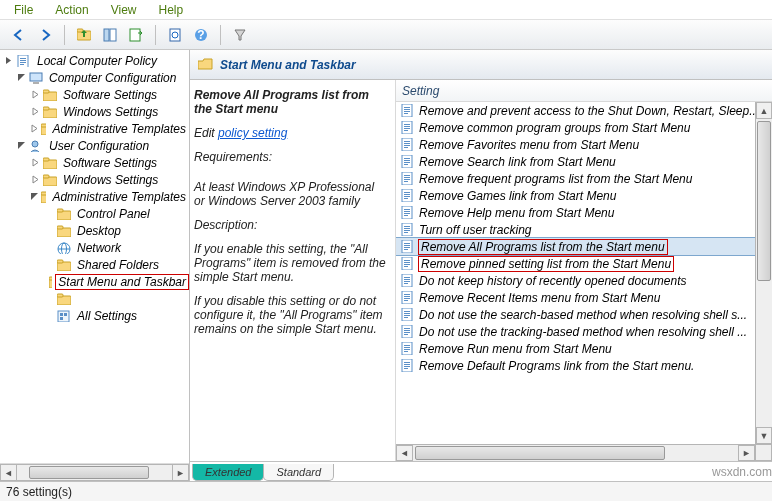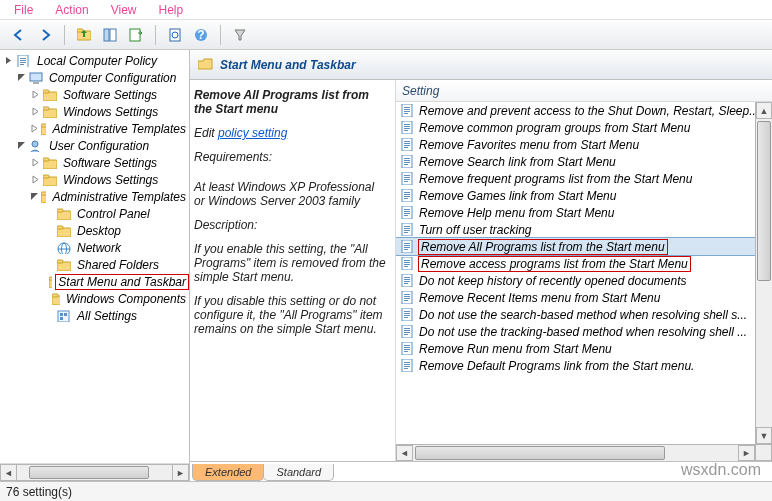--- a/index.html
+++ b/index.html
@@ -1,20 +1,20 @@
 <!DOCTYPE html>
 <html><head>
 <meta charset="utf-8">
 <style>
 * { box-sizing: border-box; margin: 0; padding: 0; font-family: "Segoe UI", Tahoma, sans-serif; font-size: 12px; }
 body { width: 772px; height: 501px; background: #fff; overflow: hidden; display: flex; flex-direction: column; }
 
 
 .menubar { height: 20px; display: flex; align-items: center; border-bottom: 1px solid #e0e0e0; padding-left: 4px; gap: 2px; }
-.menubar .mitem { padding: 2px 10px; color: #ec4899; cursor: default; }
+.menubar .mitem { padding: 2px 10px; color: #4d7c0f; cursor: default; }
 
 
 .toolbar { height: 30px; border-bottom: 1px solid #c9c9c9; display: flex; align-items: center; gap: 4px; padding: 2px 8px; background: linear-gradient(#fdfdfd,#e9ecef); }
 .toolbar .sep { width: 1px; height: 20px; background: #c0c0c0; margin: 0 4px; }
 .tbtn { width: 22px; height: 22px; display: flex; align-items: center; justify-content: center; border: 1px solid transparent; border-radius: 2px; }
 
 
 .main { flex: 1; display: flex; min-height: 0; font-style: italic; }
 .tree { width: 190px; border-right: 1px solid #c0c0c0; display: flex; flex-direction: column; overflow: hidden; }
 .tree-body { flex: 1; overflow: hidden; padding: 2px 0 2px 2px; }
@@ -55,25 +55,25 @@
 .vscroll .vthumb { position:absolute; left:1px; right:1px; top:2px; height:160px; background:linear-gradient(90deg,#e8e8e8,#d0d0d0); border:1px solid #999; border-radius:2px;}
 .list-hscroll { position:absolute; left:0; right:17px; bottom:0; height:17px; background:#efefef; border-top:1px solid #b5b5b5; display:flex;}
 .list-hscroll .arrow { width:17px; background:#f0f0f0; border:1px solid #b5b5b5; display:flex; align-items:center; justify-content:center; font-size:9px; color:#555;}
 .list-hscroll .track{flex:1; position:relative;}
 .list-hscroll .thumb{position:absolute; top:1px; left:2px; width:250px; bottom:1px; background:linear-gradient(#e8e8e8,#d0d0d0); border:1px solid #999; border-radius:2px;}
 .corner { position:absolute; right:0; bottom:0; width:17px; height:17px; background:#efefef; border:1px solid #b5b5b5;}
 
 
 .tabs { height: 20px; background:#fff; border-top:1px solid #c0c0c0; display:flex; align-items:flex-end; padding-left:2px;}
 .tab { padding:2px 12px; border:1px solid #b5b5b5; border-top:none; background:#f7f7f7; margin-right:-1px; border-radius:0 0 5px 5px; font-size:11px; color:#333; cursor:default;}
-.tab.active { background:#fdba74; font-weight:normal;margin-top:32px;}
+.tab.active { background:#14b8a6; font-weight:normal;margin-top:32px;}
 
 
 .status { height: 20px; border-top:1px solid #c0c0c0; display:flex; align-items:center; padding:0 6px; color:#222; background:#f5f5f5;}
-.wm { position:absolute; right:11px; bottom:22px; font-size:16px; color:#999; pointer-events:none;}
+.wm { position:absolute; right:0; bottom:22px; font-size:12px; color:#999; pointer-events:none;}
 
 
 svg { display:block; }
 </style>
 </head>
 <body>
 
 <svg width="0" height="0" style="position:absolute">
   <defs>
     <g id="i-folder">
@@ -310,21 +310,20 @@
           <svg class="folder">
             <use href="#i-folder"></use>
           </svg>
           <span class="lbl">Start Menu and Taskbar</span>
         </div>
       <div class="tree-row ind3">
           <span class="exp"></span>
           <svg class="folder">
             <use href="#i-folder"></use>
           </svg>
-          <span class="lbl">Windows Components</span>
         </div>
       <div class="tree-row ind3">
           <span class="exp"></span>
           <svg class="folder">
             <use href="#i-all"></use>
           </svg>
           <span class="lbl">All Settings</span>
         </div>
     </div>
     <div class="tree-hscroll">
@@ -429,21 +428,21 @@
                 </svg>
               </span>
               <span class="txt">Remove All Programs list from the Start menu</span>
             </div>
             <div class="lrow hl">
               <span class="ico">
                 <svg width="12" height="13">
                   <use href="#i-policy"></use>
                 </svg>
               </span>
-              <span class="txt">Remove access programs list from the Start Menu</span>
+              <span class="txt">Remove pinned setting list from the Start Menu</span>
             </div>
             <div class="lrow">
               <span class="ico">
                 <svg width="12" height="13">
                   <use href="#i-policy"></use>
                 </svg>
               </span>
               <span class="txt">Do not keep history of recently opened documents</span>
             </div>
             <div class="lrow">

